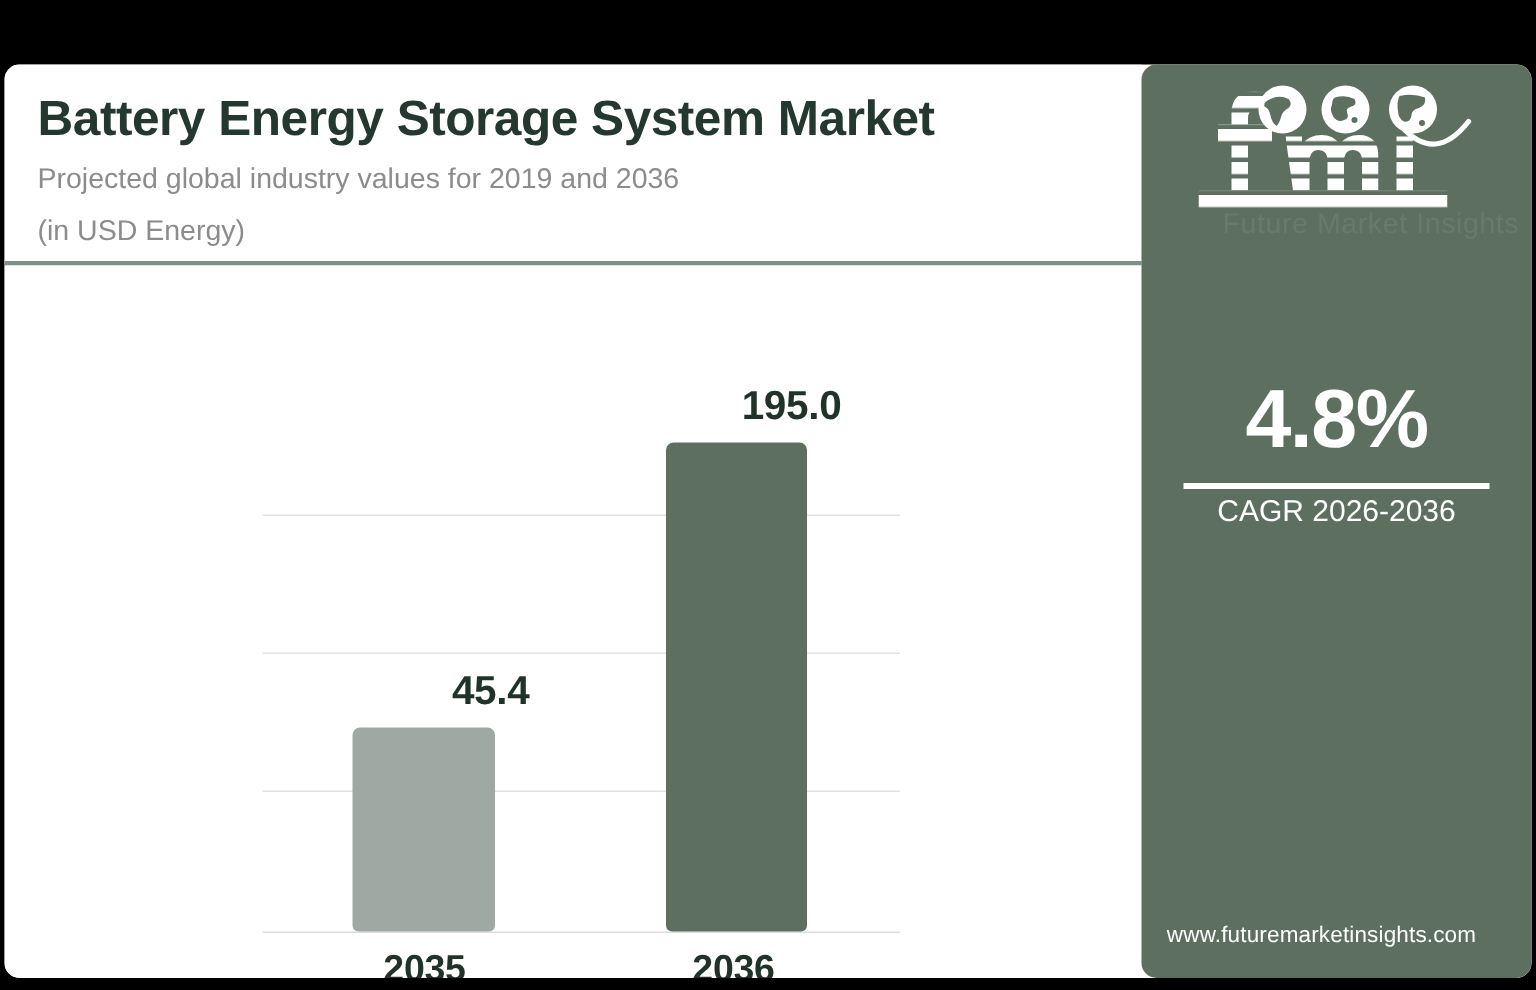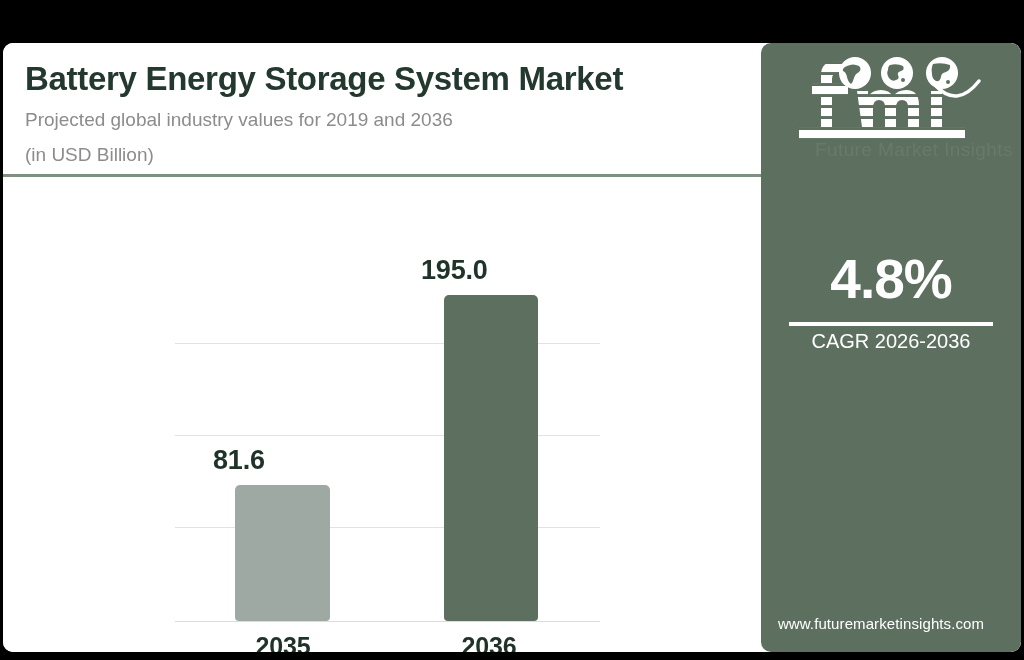--- a/index.html
+++ b/index.html
@@ -108,21 +108,21 @@
     border-radius: 5px 5px 4px 4px;
   }
   .bar-2026 { background: #9da9a2; }
   .bar-2036 { background: #5d7060; }
 
   .bar-value {
     position: absolute;
     font-size: 27px;
     font-weight: bold;
     color: #1f3329;
-    text-align: left;
+    text-align: right;
     letter-spacing: -0.2px;
   }
   .bar-label {
     position: absolute;
     font-size: 25px;
     font-weight: bold;
     color: #1f3329;
     text-align: center;
     letter-spacing: -0.2px;
   }
@@ -200,36 +200,36 @@
 </head>
 <body>
 
 <div id="infographic">
 
   <div class="card">
 
     <div class="header">
       <h1 class="chart-title">Battery Energy Storage System Market</h1>
       <p class="chart-subtitle">Projected global industry values for 2019 and 2036</p>
-      <p class="chart-subtitle">(in USD Billion)</p>
+      <p class="chart-subtitle">(in USD Energy)</p>
     </div>
     <div class="header-rule"></div>
 
     <div class="plot">
 
       <div class="gridlines">
         <div class="gridline" style="top:166px"></div>
         <div class="gridline" style="top:258px"></div>
         <div class="gridline" style="top:350px"></div>
         <div class="gridline baseline" style="top:444px"></div>
       </div>
 
       <div class="bars">
 
-        <div class="bar-value" style="left: 210px; top: 268px; width: 140px;">81.6</div>
+        <div class="bar-value" style="left: 210px; top: 268px; width: 140px;">45.4</div>
         <div class="bar bar-2026" style="left: 232px; top: 308px; width: 95px; height: 136px;"></div>
         <div class="bar-label" style="left:210px; top:455px; width:140px;">2035</div>
 
         <div class="bar-value" style="left: 418px; top: 78px; width: 140px;">195.0</div>
         <div class="bar bar-2036" style="left:441px; top:118px; width:94px; height:326px;"></div>
         <div class="bar-label" style="left:416px; top:455px; width:140px;">2036</div>
       </div>
     </div>
 
     <div class="side-panel">

